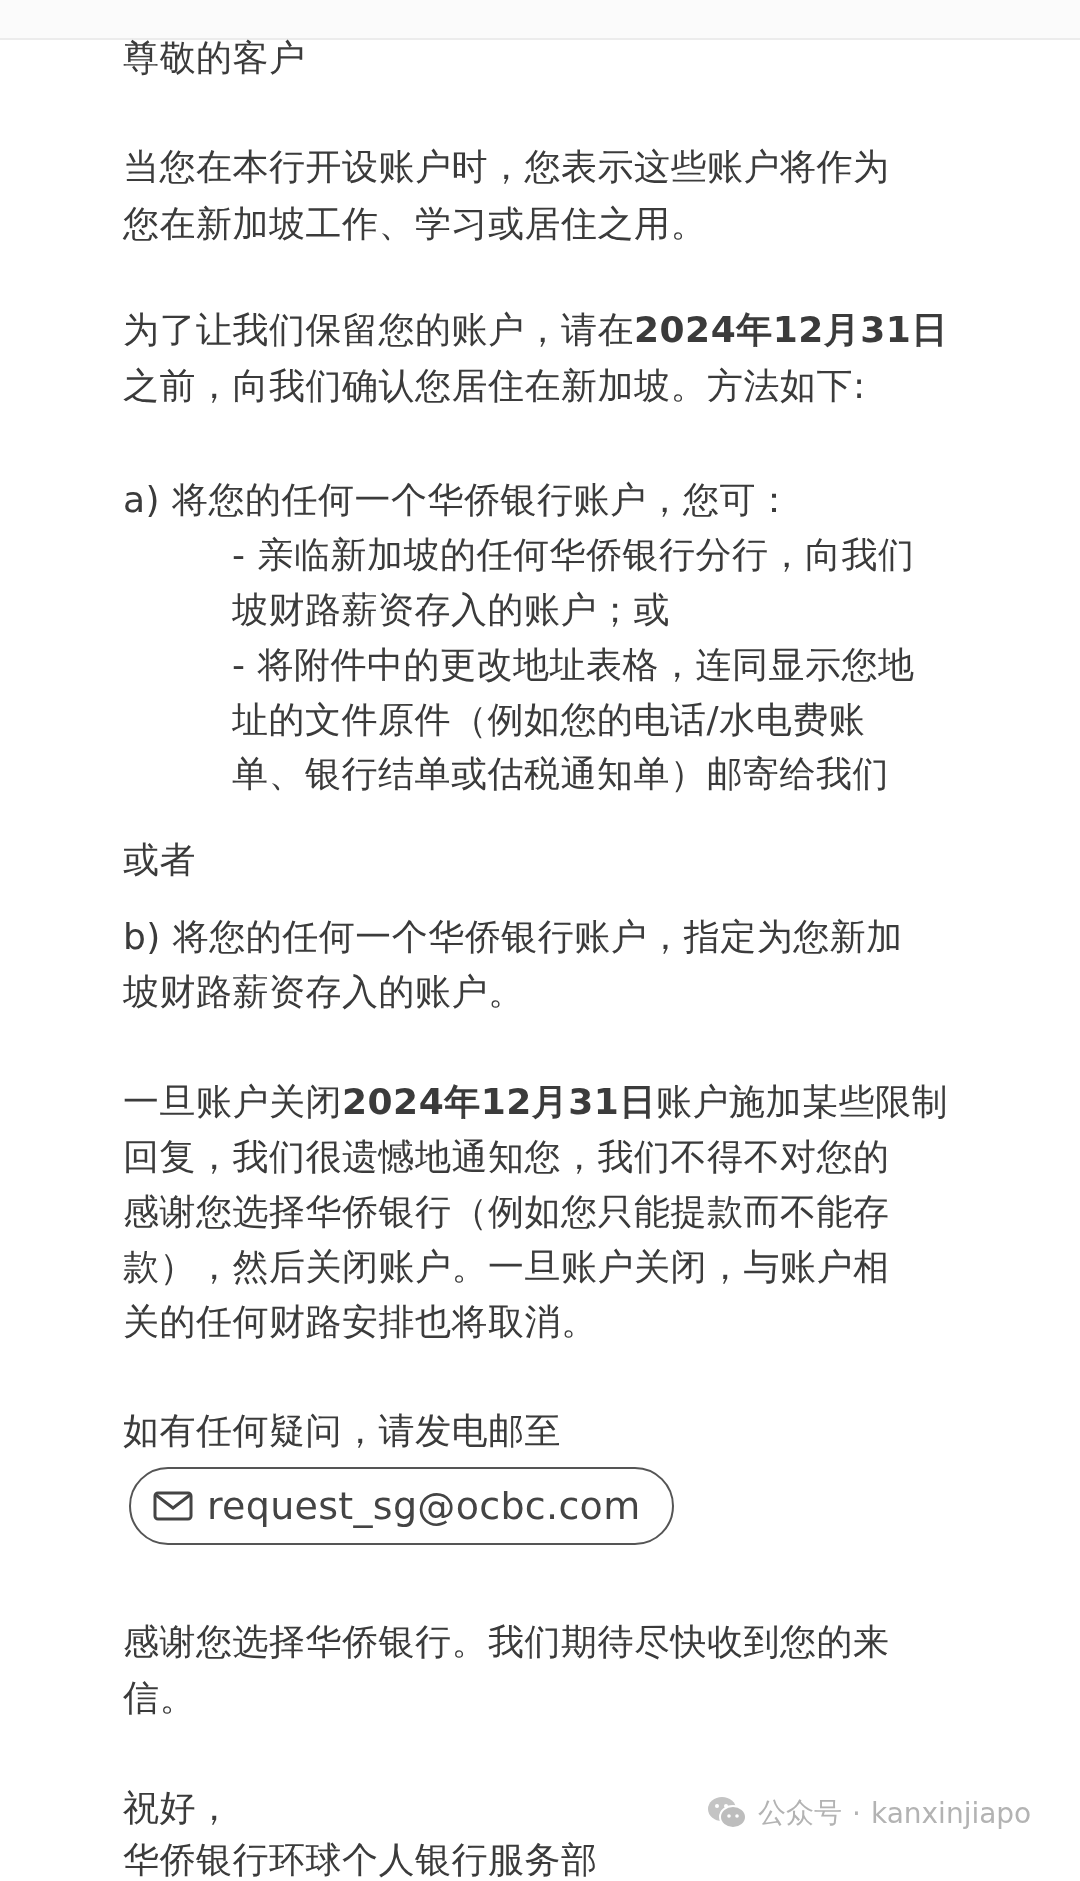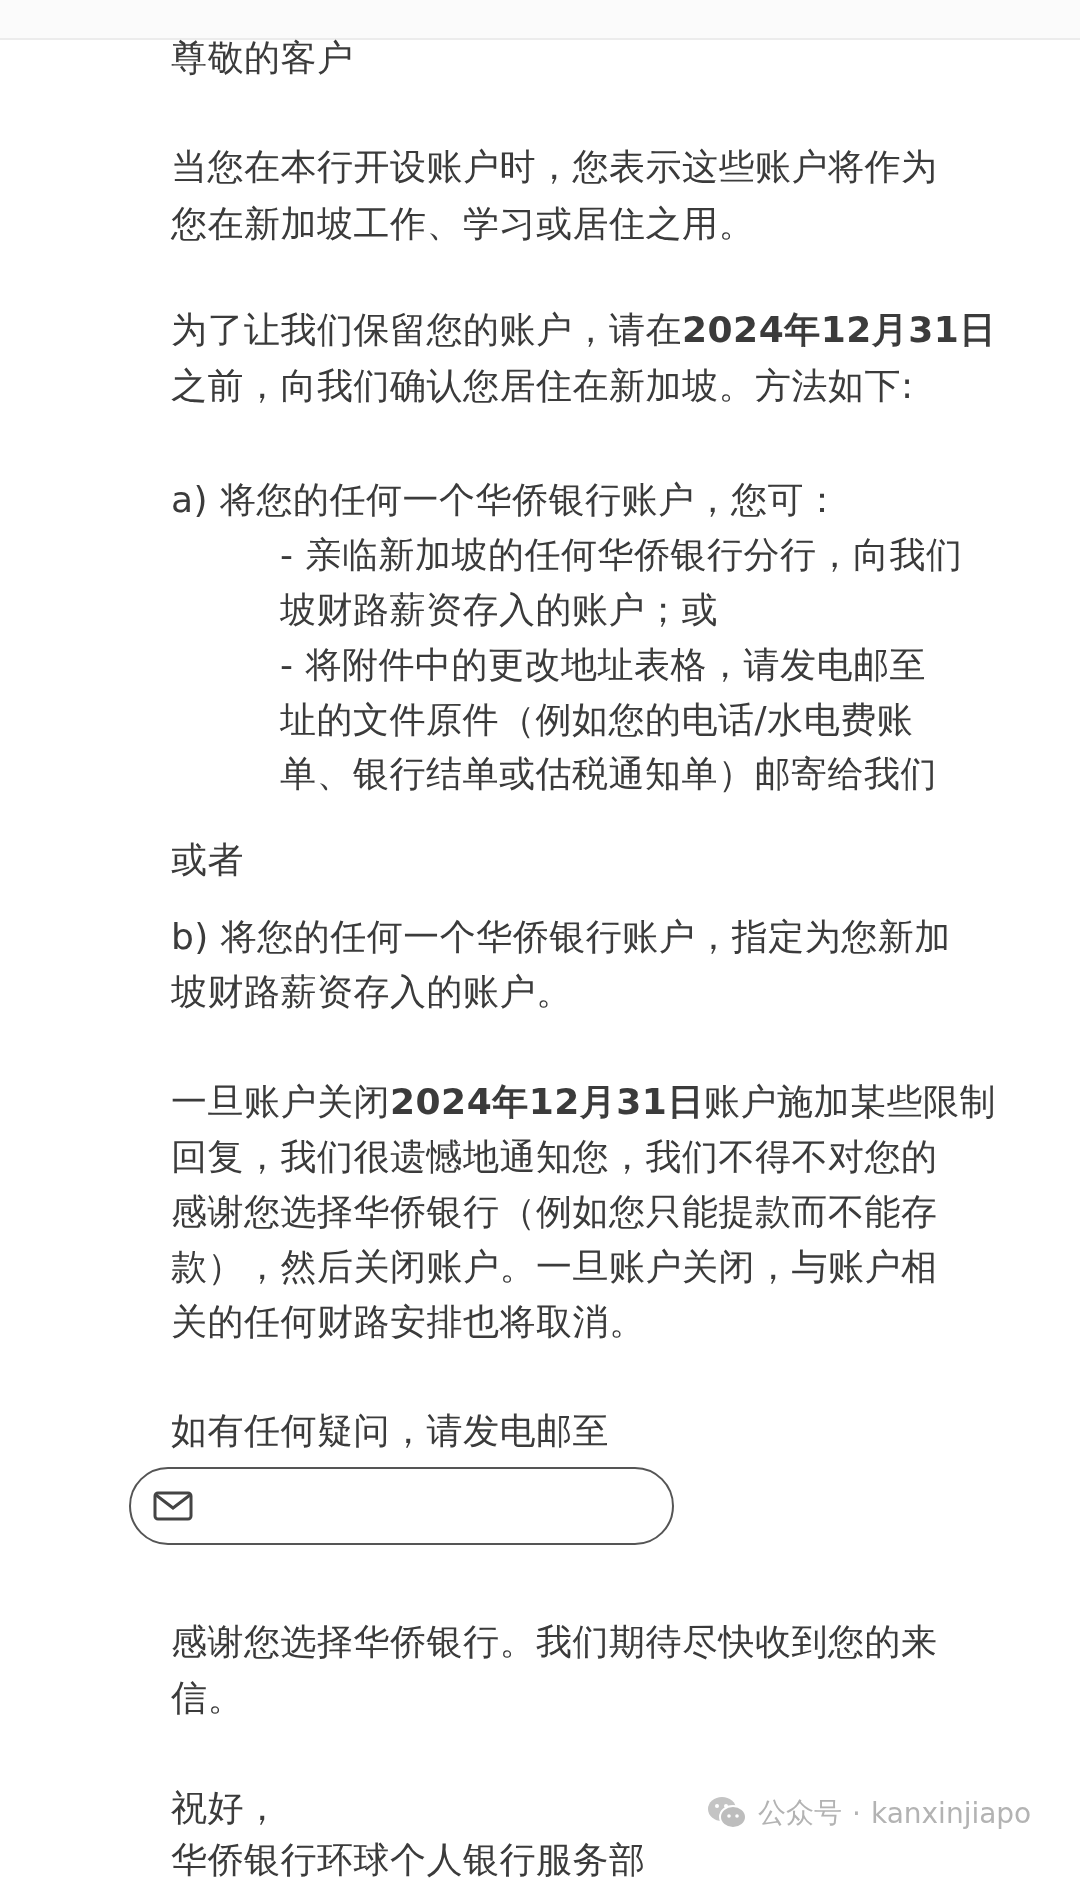--- a/index.html
+++ b/index.html
@@ -6,21 +6,21 @@
   body {
     width: 1080px; height: 1881px; position: relative; overflow: hidden;
     background: #ffffff;
     font-family: "DejaVu Sans", "Liberation Sans", sans-serif;
     color: #3b3b3b;
   }
   .topbar { position: absolute; left: 0; top: 0; width: 1080px; height: 38px; background: #fbfbfb; border-bottom: 2px solid #ececec; }
   .line {
     position: absolute; left: 123px;
     font-size: 36px; line-height: 56px; height: 56px;
-    white-space: nowrap; letter-spacing: 0.5px; margin-left: 48px;
+    white-space: nowrap; letter-spacing: 0.5px;
   }
   .indent { left: 232px; }
   .date { font-weight: bold; text-underline-offset: 4px; text-decoration-thickness: 2px; }
   .email-btn {
     position: absolute; left: 129px; top: 1467px; width: 545px; height: 78px;
     border: 2px solid #555; border-radius: 40px; box-sizing: border-box;
     display: flex; align-items: center; padding-left: 22px; background: #fff; cursor: pointer;
   }
   .email-btn .env { width: 40px; height: 30px; margin-right: 14px; }
   .email-btn .addr { font-size: 38px; color: #444; letter-spacing: 0.3px; }
@@ -41,41 +41,42 @@
 
   <div class="line" style="top:139px">当您在本行开设账户时，您表示这些账户将作为</div>
   <div class="line" style="top:196px">您在新加坡工作、学习或居住之用。</div>
 
   <div class="line" style="top:302px"><span>为了让我们保留您的账户，请在</span><span class="date">2024年12月31日</span></div>
   <div class="line" style="top:358px">之前，向我们确认您居住在新加坡。方法如下:</div>
 
   <div class="line" style="top:472px">a) 将您的任何一个华侨银行账户，您可：</div>
   <div class="line indent" style="top:527px">- 亲临新加坡的任何华侨银行分行，向我们</div>
   <div class="line indent" style="top:582px">坡财路薪资存入的账户；或</div>
-  <div class="line indent" style="top:637px">- 将附件中的更改地址表格，请发电邮至</div>
+  <div class="line indent" style="top:637px">- 将附件中的更改地址表格，连同显示您地</div>
   <div class="line indent" style="top:692px">址的文件原件（例如您的电话/水电费账</div>
   <div class="line indent" style="top:746px">单、银行结单或估税通知单）邮寄给我们</div>
   <div class="line" style="top:832px">或者</div>
 
   <div class="line" style="top:909px">b) 将您的任何一个华侨银行账户，指定为您新加</div>
   <div class="line" style="top:964px">坡财路薪资存入的账户。</div>
 
   <div class="line" style="top:1074px"><span>一旦账户关闭</span><span class="date">2024年12月31日</span><span>账户施加某些限制</span></div>
   <div class="line" style="top:1129px">回复，我们很遗憾地通知您，我们不得不对您的</div>
   <div class="line" style="top:1184px">感谢您选择华侨银行（例如您只能提款而不能存</div>
   <div class="line" style="top:1239px">款），然后关闭账户。一旦账户关闭，与账户相</div>
   <div class="line" style="top:1294px">关的任何财路安排也将取消。</div>
 
   <div class="line" style="top:1403px">如有任何疑问，请发电邮至</div>
 
   <div class="email-btn">
     <svg class="env" viewBox="0 0 40 30">
       <rect x="2" y="2" width="36" height="26" rx="3" fill="none" stroke="#444" stroke-width="3"></rect>
       <polyline points="3,4 20,17 37,4" fill="none" stroke="#444" stroke-width="3"></polyline>
     </svg>
+    <span class="addr">request_sg@ocbc.com</span>
   </div>
 
   <div class="line" style="top:1614px">感谢您选择华侨银行。我们期待尽快收到您的来</div>
   <div class="line" style="top:1670px">信。</div>
 
   <div class="line" style="top:1780px">祝好，</div>
   <div class="line" style="top:1832px">华侨银行环球个人银行服务部</div>
 </div>
 
 <div class="watermark">

